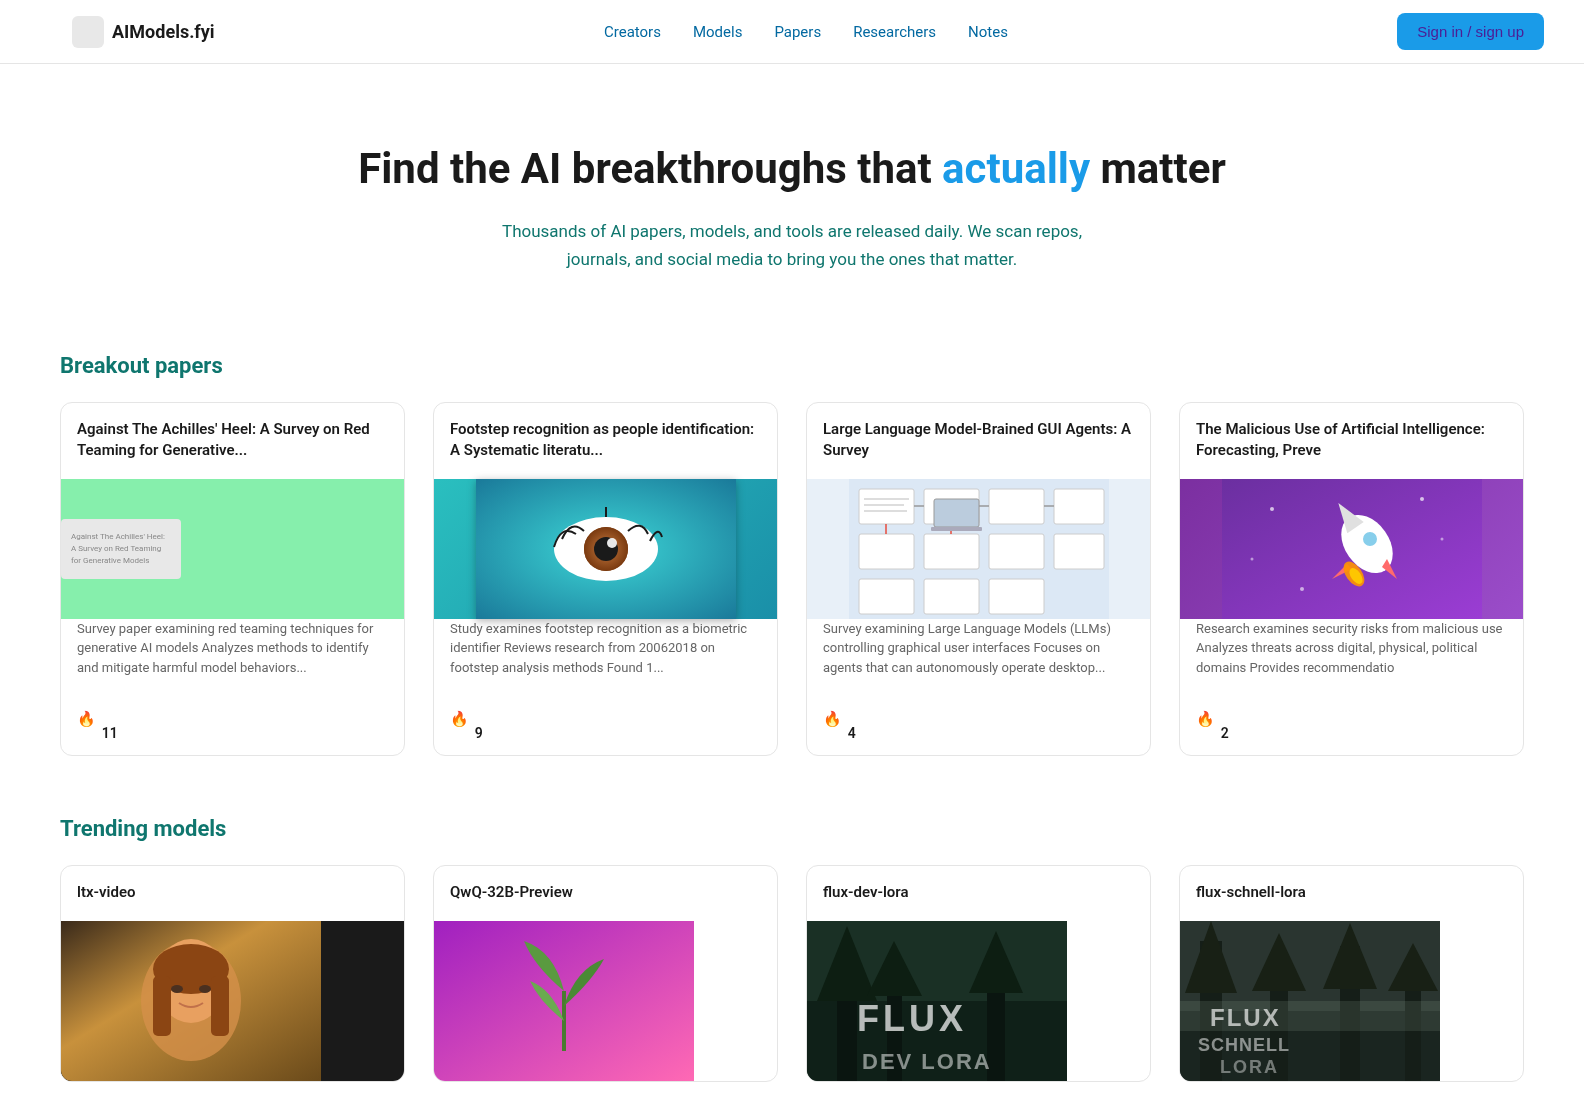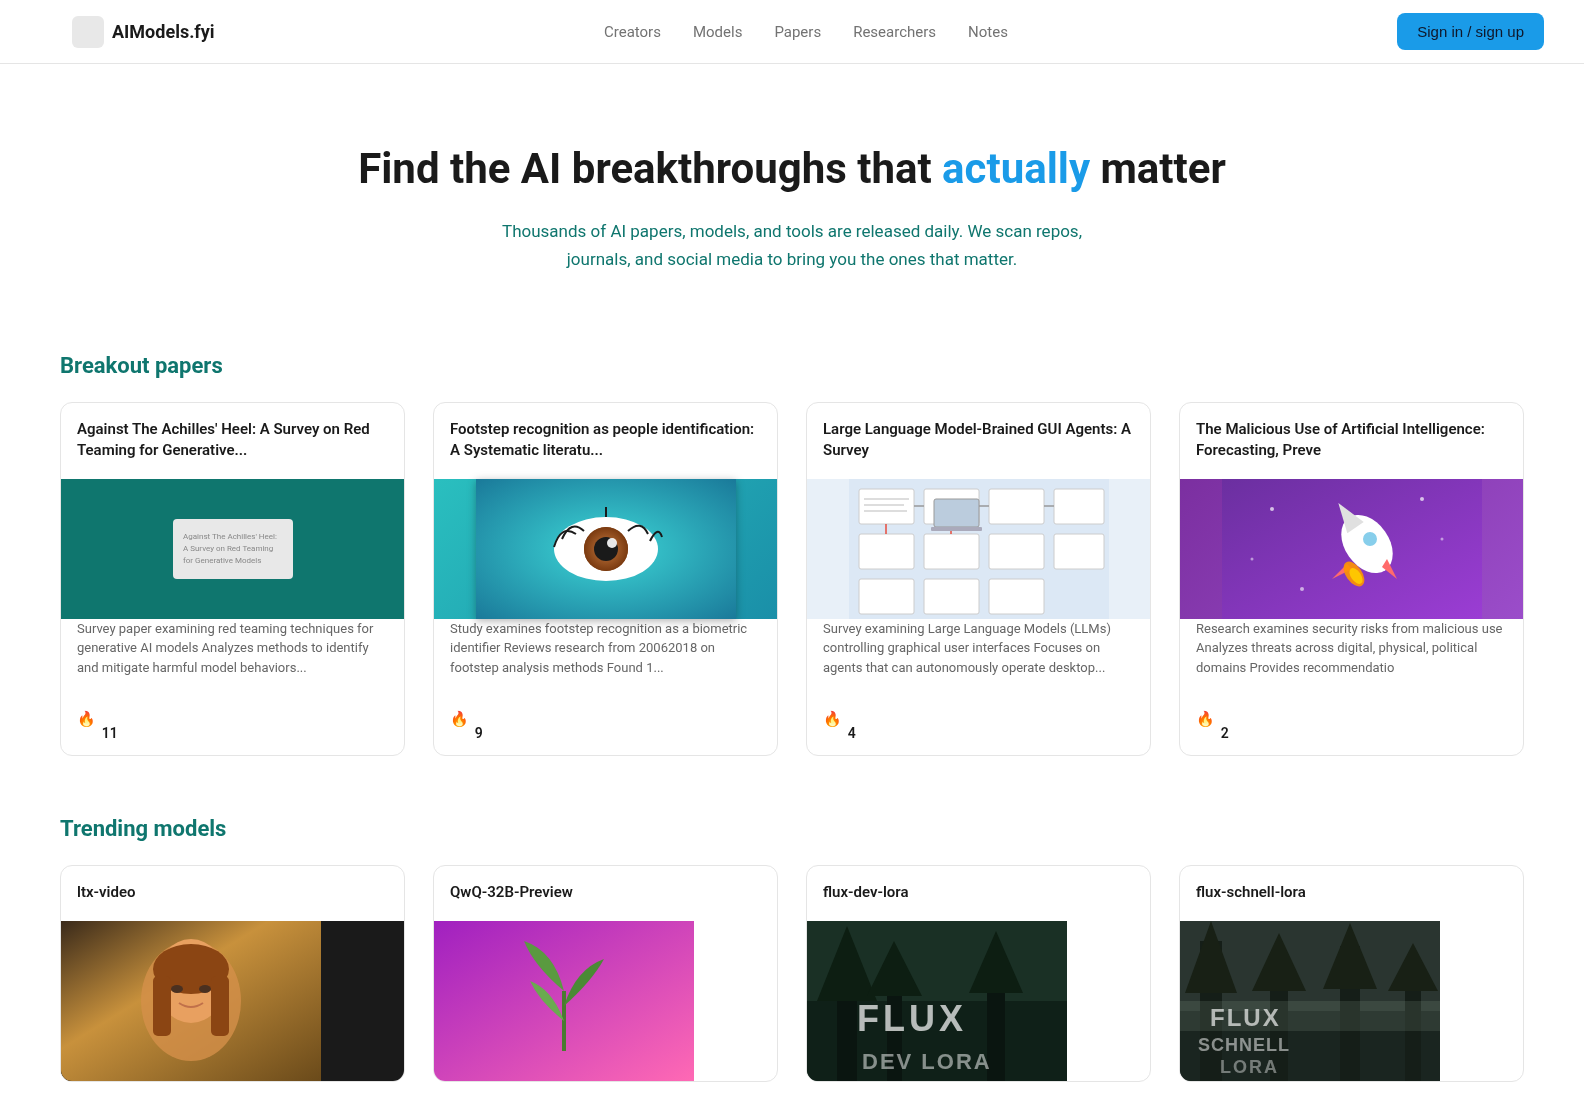--- a/index.html
+++ b/index.html
@@ -8,23 +8,23 @@
     
     header {
       display: flex; align-items: center; justify-content: space-between;
       padding: 0 40px; height: 64px; border-bottom: 1px solid #e5e5e5;
       position: sticky; top: 0; background: #fff; z-index: 100;
     }
     .logo-area { display: flex; align-items: center; gap: 8px; cursor: pointer; padding-left: 32px; }
     .logo-icon { width: 32px; height: 32px; }
     .logo-text { font-size: 18px; font-weight: 700; color: #1a1a1a; }
     nav { display: flex; align-items: center; gap: 32px; }
-    nav a { text-decoration: none; color: #737373; font-size: 15px; font-weight: 400; cursor: pointer; }
+    nav a { text-decoration: none; color: #0369a1; font-size: 15px; font-weight: 400; cursor: pointer; }
     .sign-in-btn {
-      background: #1a9be8; color: #0f172a; border: none; border-radius: 8px;
+      background: #1a9be8; color: #4c1d95; border: none; border-radius: 8px;
       padding: 10px 20px; font-size: 15px; font-weight: 500; cursor: pointer;
       white-space: nowrap;
     }
 
     
     .hero {
       text-align: center; padding: 80px 20px 60px;
     }
     .hero-title { font-size: 42px; font-weight: 700; color: #1a1a1a; line-height: 1.2; margin-bottom: 24px; }
     .hero-title .accent { color: #1a9be8; }
@@ -109,21 +109,21 @@
 
 <section class="section">
   <h2 class="section-title">Breakout papers</h2>
   <div class="cards-grid">
 
     <div class="card">
       <div class="card-header">
         <div class="card-title">Against The Achilles' Heel: A Survey on Red Teaming for Generative...</div>
       </div>
       <div class="card-img-placeholder paper1-img">
-        <div style="width:100%;height:140px;background:#0f766e;display:flex;align-items:center;justify-content:center;">
+        <div style="width:100%;height:140px;background:#86efac;display:flex;align-items:center;justify-content:flex-start;">
           <svg width="120" height="60" viewBox="0 0 120 60">
             <rect width="120" height="60" fill="#e8e8e8" rx="4"></rect>
             <text x="10" y="20" font-size="8" fill="#888">Against The Achilles' Heel:</text>
             <text x="10" y="32" font-size="8" fill="#888">A Survey on Red Teaming</text>
             <text x="10" y="44" font-size="8" fill="#888">for Generative Models</text>
           </svg>
         </div>
       </div>
       <div class="card-body">
         <p class="card-desc">Survey paper examining red teaming techniques for generative AI models Analyzes methods to identify and mitigate harmful model behaviors...</p>

